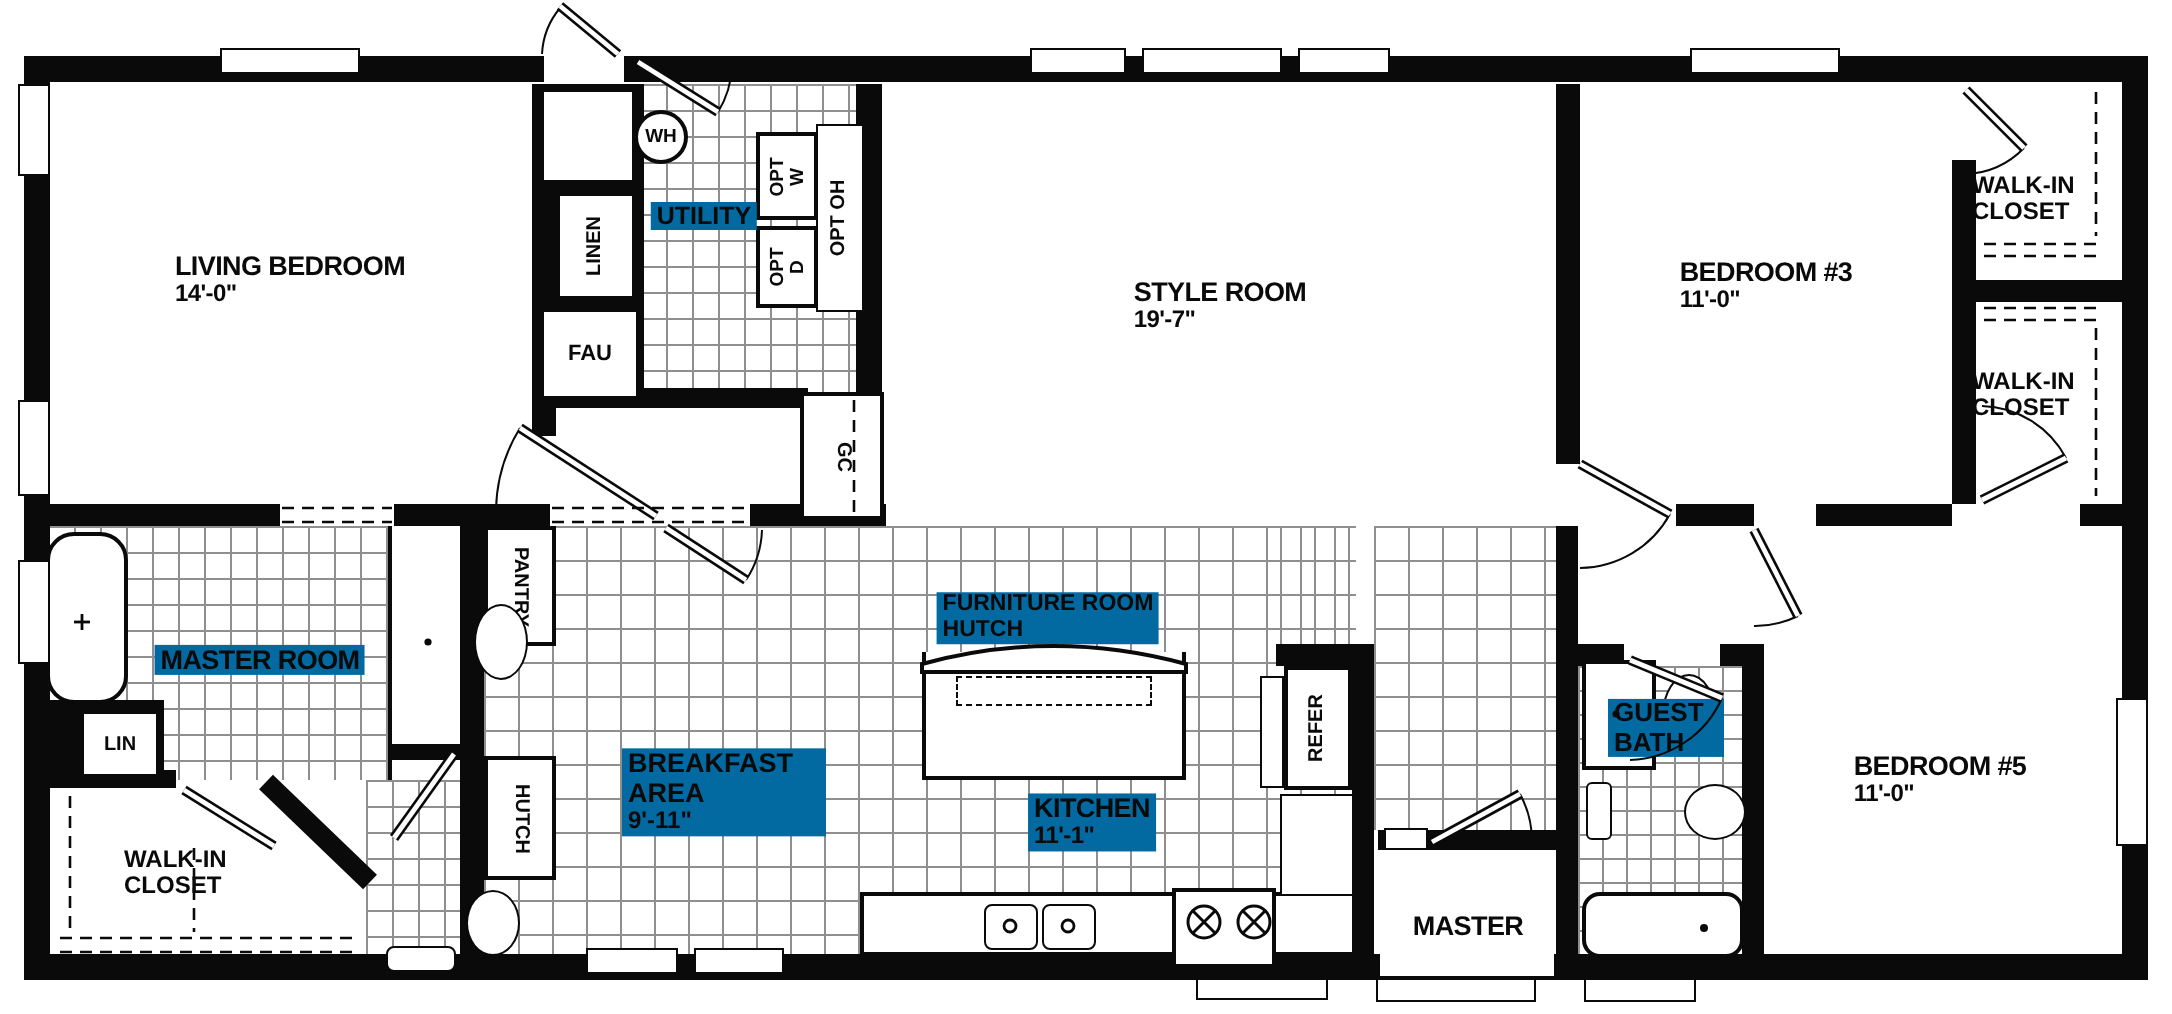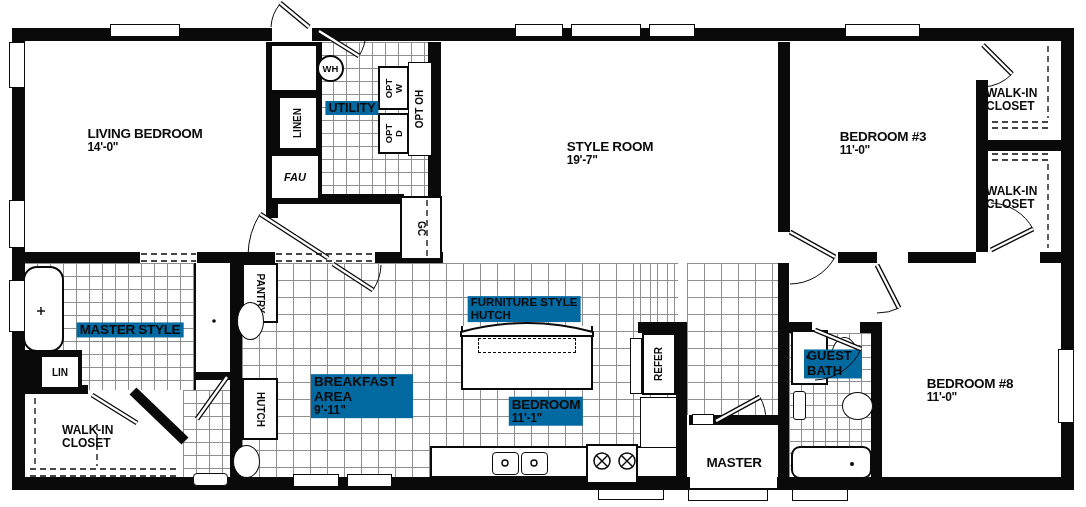--- a/index.html
+++ b/index.html
@@ -80,21 +80,21 @@
 
   <div class="fbox" style="left:270px;top:44px;width:48px;height:48px;"></div>
   <div class="fbox round" style="left:281px;top:55px;width:27px;height:27px;font-size:9.5px;">
     <span>WH</span>
     </div>
 
   <div class="fbox" style="left:278px;top:96px;width:40px;height:54px;font-size:10px;">
     <span class="v270">LINEN</span>
     </div>
 
-  <div class="fbox" style="left:270px;top:154px;width:50px;height:46px;font-size:11px;font-style:italic;">
+  <div class="fbox" style="left:270px;top:154px;width:50px;height:46px;font-size:11px;">
     <span>FAU</span>
     </div>
 
   <div class="fbox thin" style="left:408px;top:62px;width:24px;height:94px;font-size:10px;">
     <span class="v270">OPT OH</span>
     </div>
   <div class="fbox" style="left:378px;top:66px;width:31px;height:44px;font-size:9.5px;">
     <span class="v270">
         <span style="display:block">OPT</span>
         <span style="display:block">W</span>
@@ -170,48 +170,48 @@
 
   <div class="lbl rm" style="left:610px;top:153px;">
     <span>STYLE ROOM</span>
     <span class="dim">19'-7"</span></div>
 
   <div class="lbl rm" style="left:883px;top:143px;">
     <span>BEDROOM #3</span>
     <span class="dim">11'-0"</span></div>
 
   <div class="lbl rm" style="left:970px;top:390px;">
-    <span>BEDROOM #8</span>
+    <span>BEDROOM #5</span>
     <span class="dim">11'-0"</span></div>
 
   <div class="lbl wrap" style="left:1019px;top:100px;width:66px;font-size:12px;">
     <span>WALK-IN CLOSET</span></div>
 
   <div class="lbl wrap" style="left:1019px;top:198px;width:66px;font-size:12px;">
     <span>WALK-IN CLOSET</span></div>
 
   <div class="lbl wrap" style="left:95px;top:437px;width:66px;font-size:12px;">
     <span>WALK-IN CLOSET</span></div>
 
   <div class="lbl rm" style="left:130px;top:330px;">
-    <span class="halo">MASTER STYLE</span></div>
+    <span class="halo">MASTER ROOM</span></div>
 
   <div class="lbl" style="left:352px;top:108px;font-size:12.5px;">
     <span class="halo">UTILITY</span></div>
 
   <div class="lbl wrap halo" style="left:362px;top:396px;width:96px;font-size:13.5px;">
     <span>BREAKFAST AREA</span>
     <span class="dim">9'-11"</span></div>
 
   <div class="lbl rm halo" style="left:546px;top:411px;">
-    <span>BEDROOM</span>
+    <span>KITCHEN</span>
     <span class="dim">11'-1"</span></div>
 
   <div class="lbl halo" style="left:524px;top:309px;font-size:11.5px;">
-    <span style="display:block">FURNITURE STYLE</span>
+    <span style="display:block">FURNITURE ROOM</span>
     <span style="display:block">HUTCH</span>
     </div>
 
   <div class="lbl wrap halo" style="left:833px;top:364px;width:52px;font-size:13px;">
     <span>GUEST BATH</span></div>
 
   <div class="lbl rm" style="left:734px;top:463px;">
     <span>MASTER</span></div>
 
   <svg width="1086" height="507" viewBox="0 0 1086 507">

